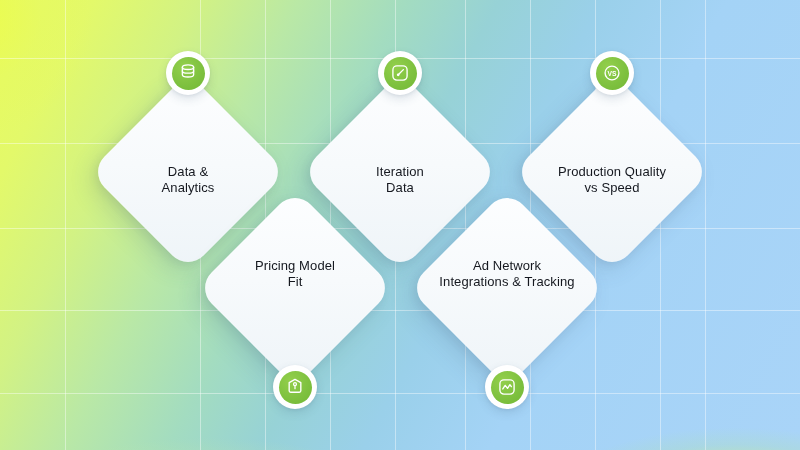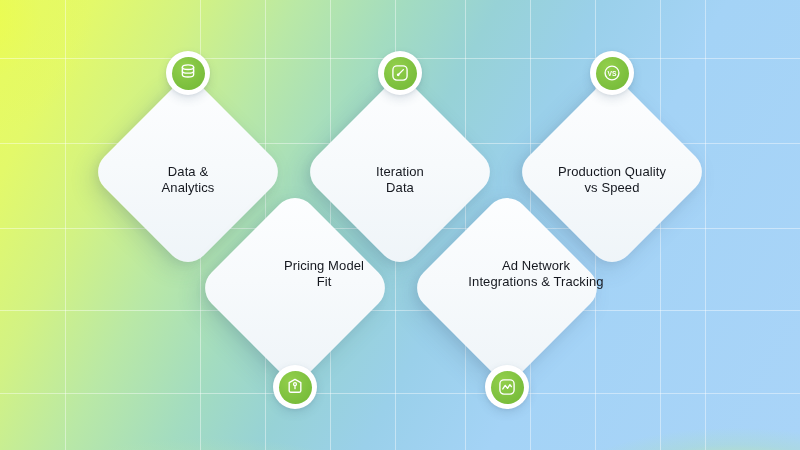--- a/index.html
+++ b/index.html
@@ -107,21 +107,21 @@
     text-align: center;
     color: #15181f;
     font-size: 13px;
     line-height: 16px;
     font-weight: 500;
     letter-spacing: 0.1px;
     white-space: pre-line;
     pointer-events: none;
   }
   .label.top-row   { top: -8px; }
-  .label.bottom-row{ top: -30px; margin-left: 29px; }
+  .label.bottom-row{ top: -30px; }
 
   
   .badge {
     position: absolute;
     left: -22px;
     width: 44px;
     height: 44px;
     border-radius: 50%;
     background: #ffffff;
     box-shadow:

